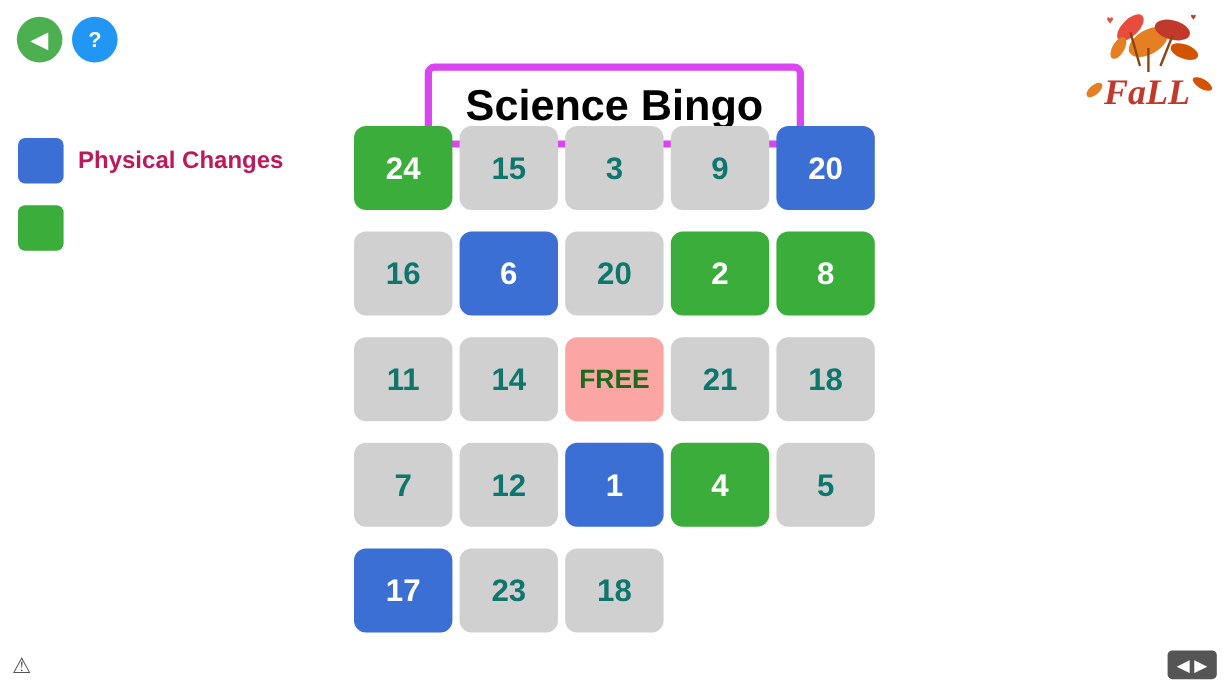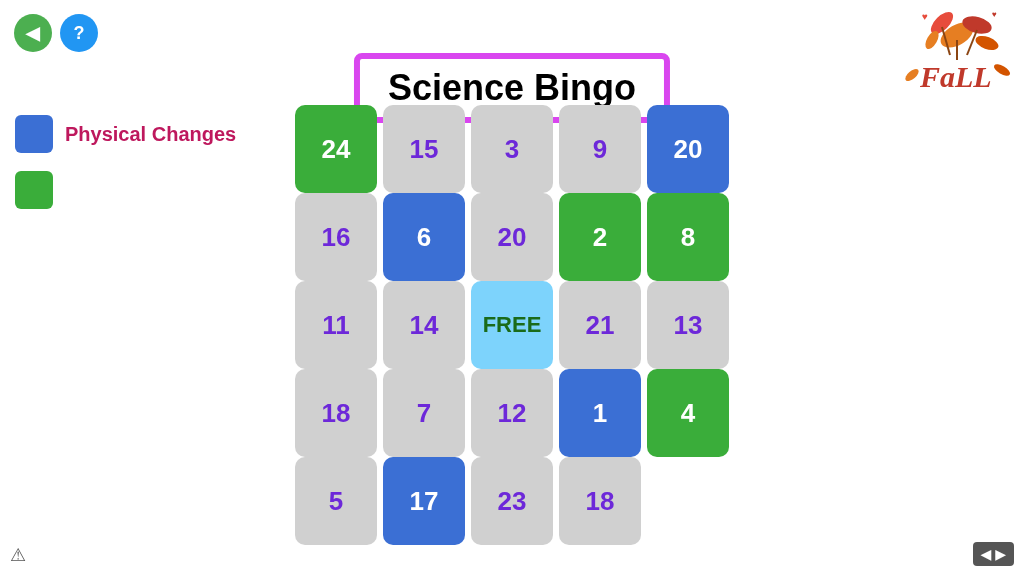--- a/index.html
+++ b/index.html
@@ -84,34 +84,34 @@
       top: 105px;
       left: 50%;
       transform: translateX(-50%);
       display: grid;
       grid-template-columns: repeat(5, 82px);
       grid-template-rows: repeat(5, 82px);
       gap: 6px;
     }
     .bingo-cell {
       width: 82px;
-      height: 88px;
+      height: 70px;
       border-radius: 10px;
       display: flex;
       align-items: center;
       justify-content: center;
       font-size: 26px;
       font-weight: 700;
       cursor: pointer;
       user-select: none;
     }
-    .bingo-cell.gray { background: #d0d0d0; color: #6d28d9; }
+    .bingo-cell.gray { background: #d0d0d0; color: #0f766e; }
     .bingo-cell.blue { background: #3b6fd4; color: #fff; }
     .bingo-cell.green { background: #3aad3a; color: #fff; }
-    .bingo-cell.free { background: #7dd3fc; color: #1a6b1a; font-size: 22px; font-weight: 900; }
+    .bingo-cell.free { background: #fca5a5; color: #1a6b1a; font-size: 22px; font-weight: 900; }
 
     
     .bottom-controls {
       position: absolute;
       bottom: 10px;
       right: 10px;
     }
     .expand-btn {
       background: #555;
       border: none;
@@ -193,21 +193,20 @@
     <div class="bingo-cell blue">20</div>
     <div class="bingo-cell gray">16</div>
     <div class="bingo-cell blue">6</div>
     <div class="bingo-cell gray">20</div>
     <div class="bingo-cell green">2</div>
     <div class="bingo-cell green">8</div>
     <div class="bingo-cell gray">11</div>
     <div class="bingo-cell gray">14</div>
     <div class="bingo-cell free">FREE</div>
     <div class="bingo-cell gray">21</div>
-    <div class="bingo-cell gray">13</div>
     <div class="bingo-cell gray">18</div>
     <div class="bingo-cell gray">7</div>
     <div class="bingo-cell gray">12</div>
     <div class="bingo-cell blue">1</div>
     <div class="bingo-cell green">4</div>
     <div class="bingo-cell gray">5</div>
     <div class="bingo-cell blue">17</div>
     <div class="bingo-cell gray">23</div>
     <div class="bingo-cell gray">18</div>
   </div>

